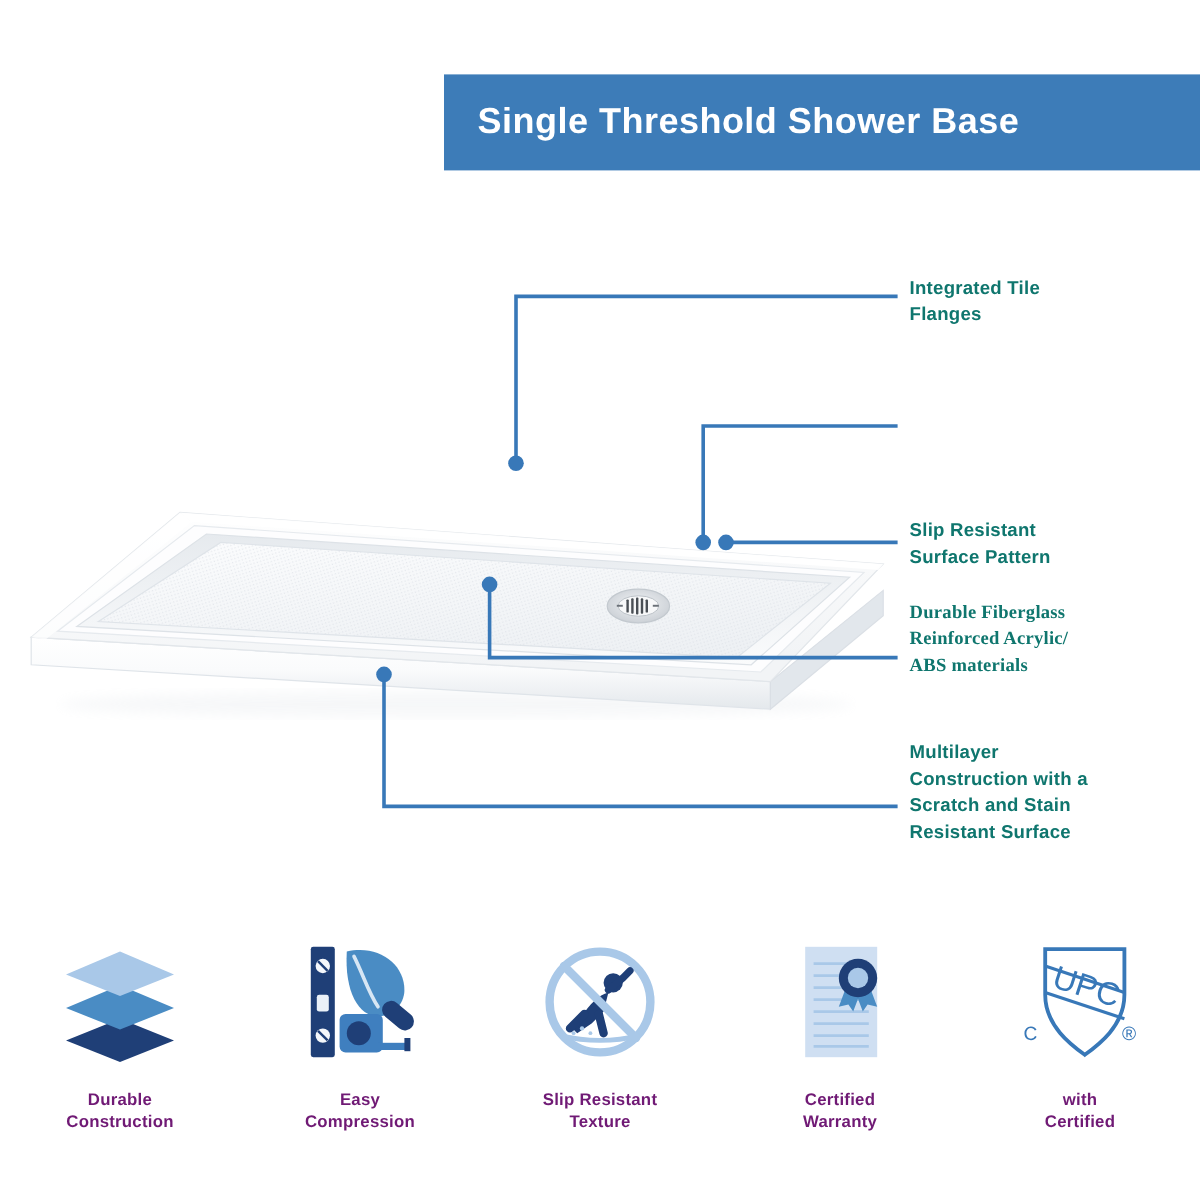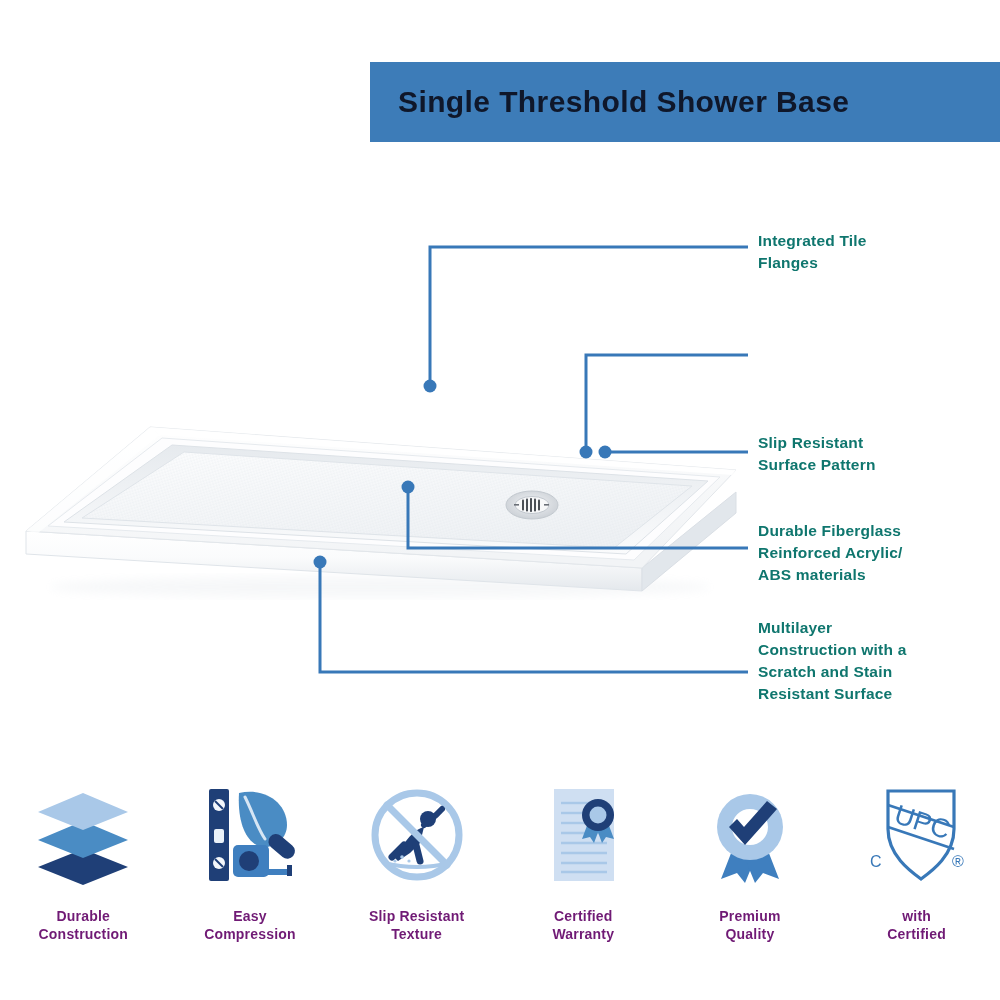--- a/index.html
+++ b/index.html
@@ -13,38 +13,38 @@
   #stage{position:absolute;left:0;top:0;width:1000px;height:1000px;}
 
   
   .banner{
     position:absolute; left:370px; top:62px; width:630px; height:80px;
     background:#3d7cb8;
     display:flex; align-items:center;
     box-sizing:border-box; padding-left:28px;
   }
   .banner-title{
-    color:#0f172a; font-size:30px; font-weight:bold;
+    color:#ffffff; font-size:30px; font-weight:bold;
     letter-spacing:.4px; white-space:nowrap;
   }
 
   
   .callout{
     position:absolute;
     color:#0f766e;
     font-size:15.5px;
     font-weight:bold;
     line-height:1.42;
     letter-spacing:.2px;
     white-space:pre-line;
   }
   #callout-0{left:758px; top:230px; width:235px;}
   #callout-1{left:758px; top:313px; width:240px;}
   #callout-2{left:758px; top:432px; width:235px;}
-  #callout-3{left:758px; top:520px; width:240px;}
+  #callout-3{left:758px; top:500px; width:240px;font-family:Liberation Serif, serif;}
   #callout-4{left:758px; top:617px; width:240px;}
 
   
   #product{position:absolute; left:20px; top:355px; width:740px; height:245px;}
 
   
   #leaders{position:absolute;left:0;top:0;width:1000px;height:1000px;pointer-events:none;}
 
   
   .features{
@@ -264,33 +264,20 @@
           <path d="M60,40 L54,56 L62,54 L66,60 L72,44 Z" fill="#4a8cc4"></path>
           <path d="M80,40 L86,56 L78,54 L74,60 L68,44 Z" fill="#4a8cc4"></path>
           <circle cx="70" cy="32" r="16" fill="#1f3f77"></circle>
           <circle cx="70" cy="32" r="8.5" fill="#a9c8e8"></circle>
         </svg>
       </div>
       <div class="feature-label">Certified
 Warranty</div>
     </div>
 
-    <div class="feature">
-      <div class="feature-icon">
-        <svg width="110" height="104" viewBox="0 0 110 104">
-          <path d="M40,60 L26,96 L42,90 L50,100 L64,66 Z" fill="#3f7fbf"></path>
-          <path d="M70,60 L84,96 L68,90 L60,100 L46,66 Z" fill="#3f7fbf"></path>
-          <circle cx="55" cy="44" r="33" fill="#a9c8e8"></circle>
-          <circle cx="55" cy="44" r="18" fill="#ffffff"></circle>
-          <path d="M34,44 L50,62 L82,26 L72,18 L49,44 L42,36 Z" fill="#1f3f77"></path>
-        </svg>
-      </div>
-      <div class="feature-label">Premium
-Quality</div>
-    </div>
 
     <div class="feature">
       <div class="feature-icon">
         <svg width="110" height="104" viewBox="0 0 110 104">
           <path d="M26,8 L92,8 L92,46 C92,72 70,88 59,96 C48,88 26,72 26,46 Z" fill="none" stroke="#3878b8" stroke-width="3.2"></path>
           <line x1="26" y1="22" x2="92" y2="44" stroke="#3878b8" stroke-width="2.6"></line>
           <line x1="26" y1="44" x2="92" y2="66" stroke="#3878b8" stroke-width="2.6"></line>
           <text x="59" y="48" font-family="'Liberation Sans',sans-serif" font-size="27" fill="#3878b8" text-anchor="middle" transform="rotate(18 59 44)">UPC</text>
           <text x="8" y="84" font-family="'Liberation Sans',sans-serif" font-size="16" fill="#3878b8">C</text>
           <text x="96" y="84" font-family="'Liberation Sans',sans-serif" font-size="16" fill="#3878b8" text-anchor="middle">®</text>

